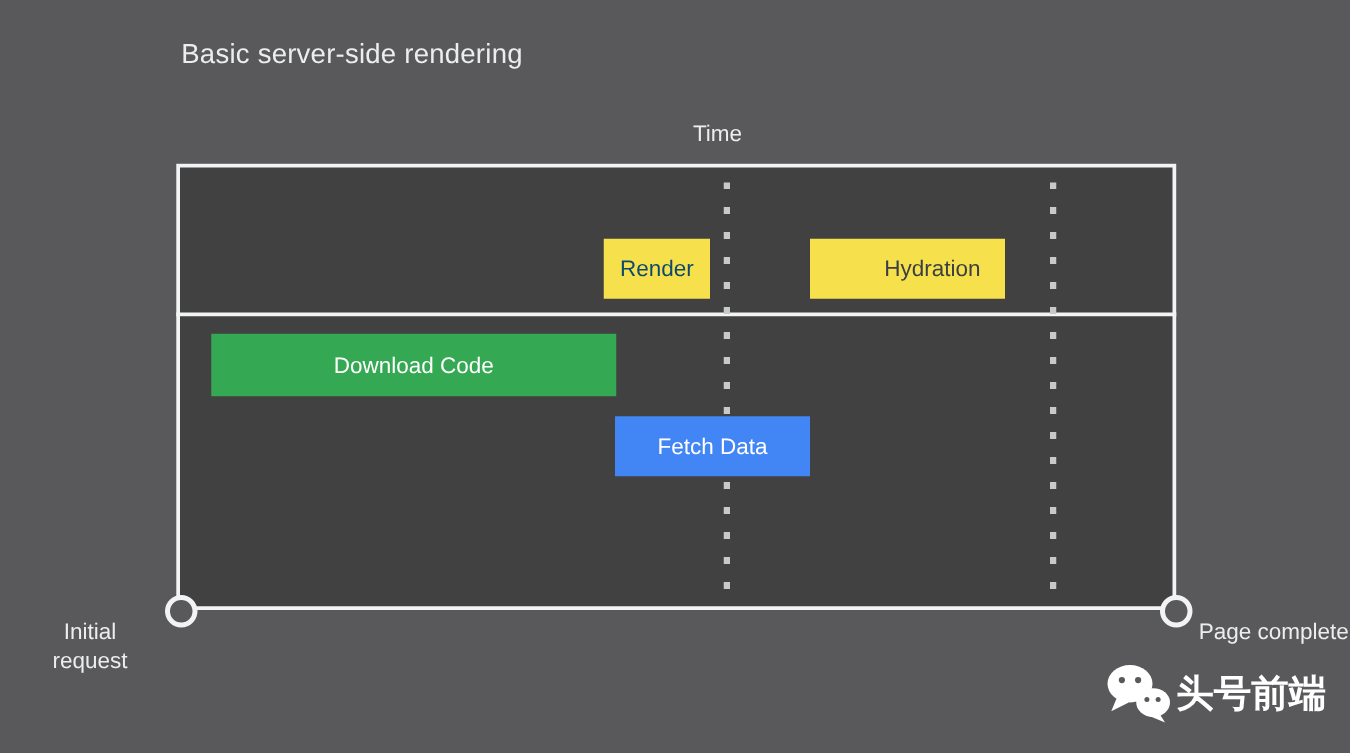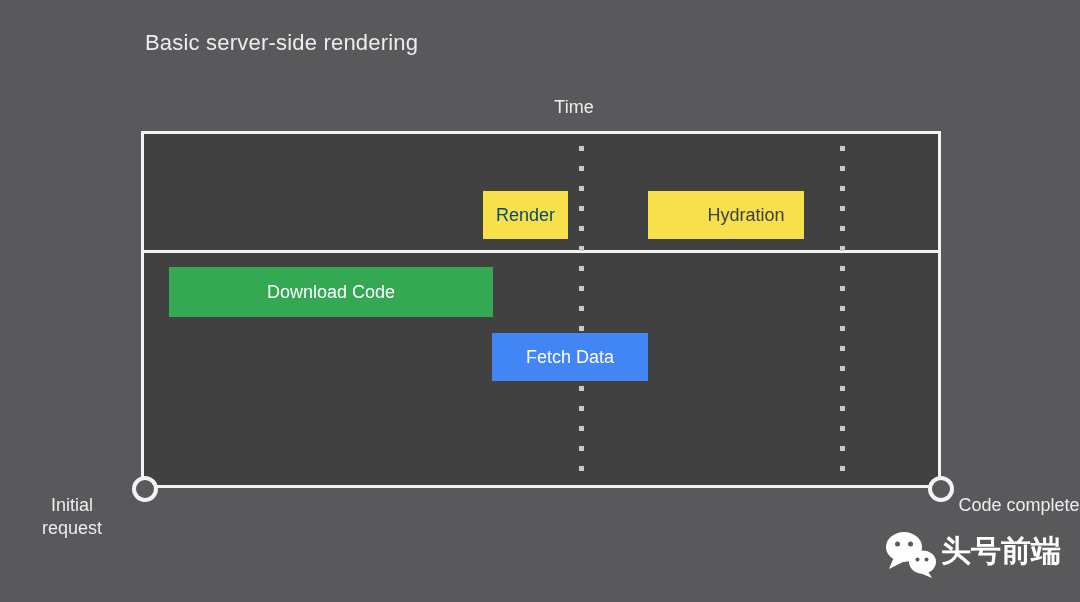--- a/index.html
+++ b/index.html
@@ -64,21 +64,21 @@
     position: absolute; text-align: center;
     font-size: 18px; line-height: 23px; color: #ECEDEE;
   }
   .ms-initial    { left: 22px;  top: 494px; width: 100px; }
   .ms-visually   { left: 545px; top: 509px; width: 122px; }
   .ms-interactive{ left: 808px; top: 509px; width: 124px; }
   .ms-page       { left: 958px; top: 494px; width: 122px; }
 
   .watermark {
     position: absolute; left: 884px; top: 531px;
-    display: flex; 
+    display: flex; align-items: center;
   }
   .watermark .wm-icon { width: 54px; height: 48px; }
   .watermark .wm-text {
     margin-left: 3px;
     color: #FFFFFF; font-size: 30px; font-weight: 600;
     font-family: "Liberation Sans", sans-serif;
     white-space: nowrap;
   }
 </style>
 </head>
@@ -106,21 +106,21 @@
     <span>Download Code</span>
   </div>
   <div class="bar bar-fetch">
     <span>Fetch Data</span>
   </div>
 
   <div class="axis-node left"></div>
   <div class="axis-node right"></div>
 
   <div class="milestone ms-initial">Initial request</div>
-  <div class="milestone ms-page">Code complete</div>
+  <div class="milestone ms-page">Page complete</div>
 
   <div class="watermark">
     <svg class="wm-icon" viewBox="0 0 54 48" xmlns="http://www.w3.org/2000/svg">
       <polygon points="10,26 5,38 19,31" fill="#FFFFFF"></polygon>
       <ellipse cx="20" cy="16" rx="18" ry="15" fill="#FFFFFF"></ellipse>
       <circle cx="13.5" cy="13" r="2.5" fill="#59595B"></circle>
       <circle cx="26.5" cy="13" r="2.5" fill="#59595B"></circle>
       <polygon points="43,39 48,47 36,42" fill="#FFFFFF"></polygon>
       <ellipse cx="38.5" cy="31" rx="13.5" ry="11.5" fill="#FFFFFF"></ellipse>
       <circle cx="33.5" cy="28.5" r="2" fill="#59595B"></circle>

